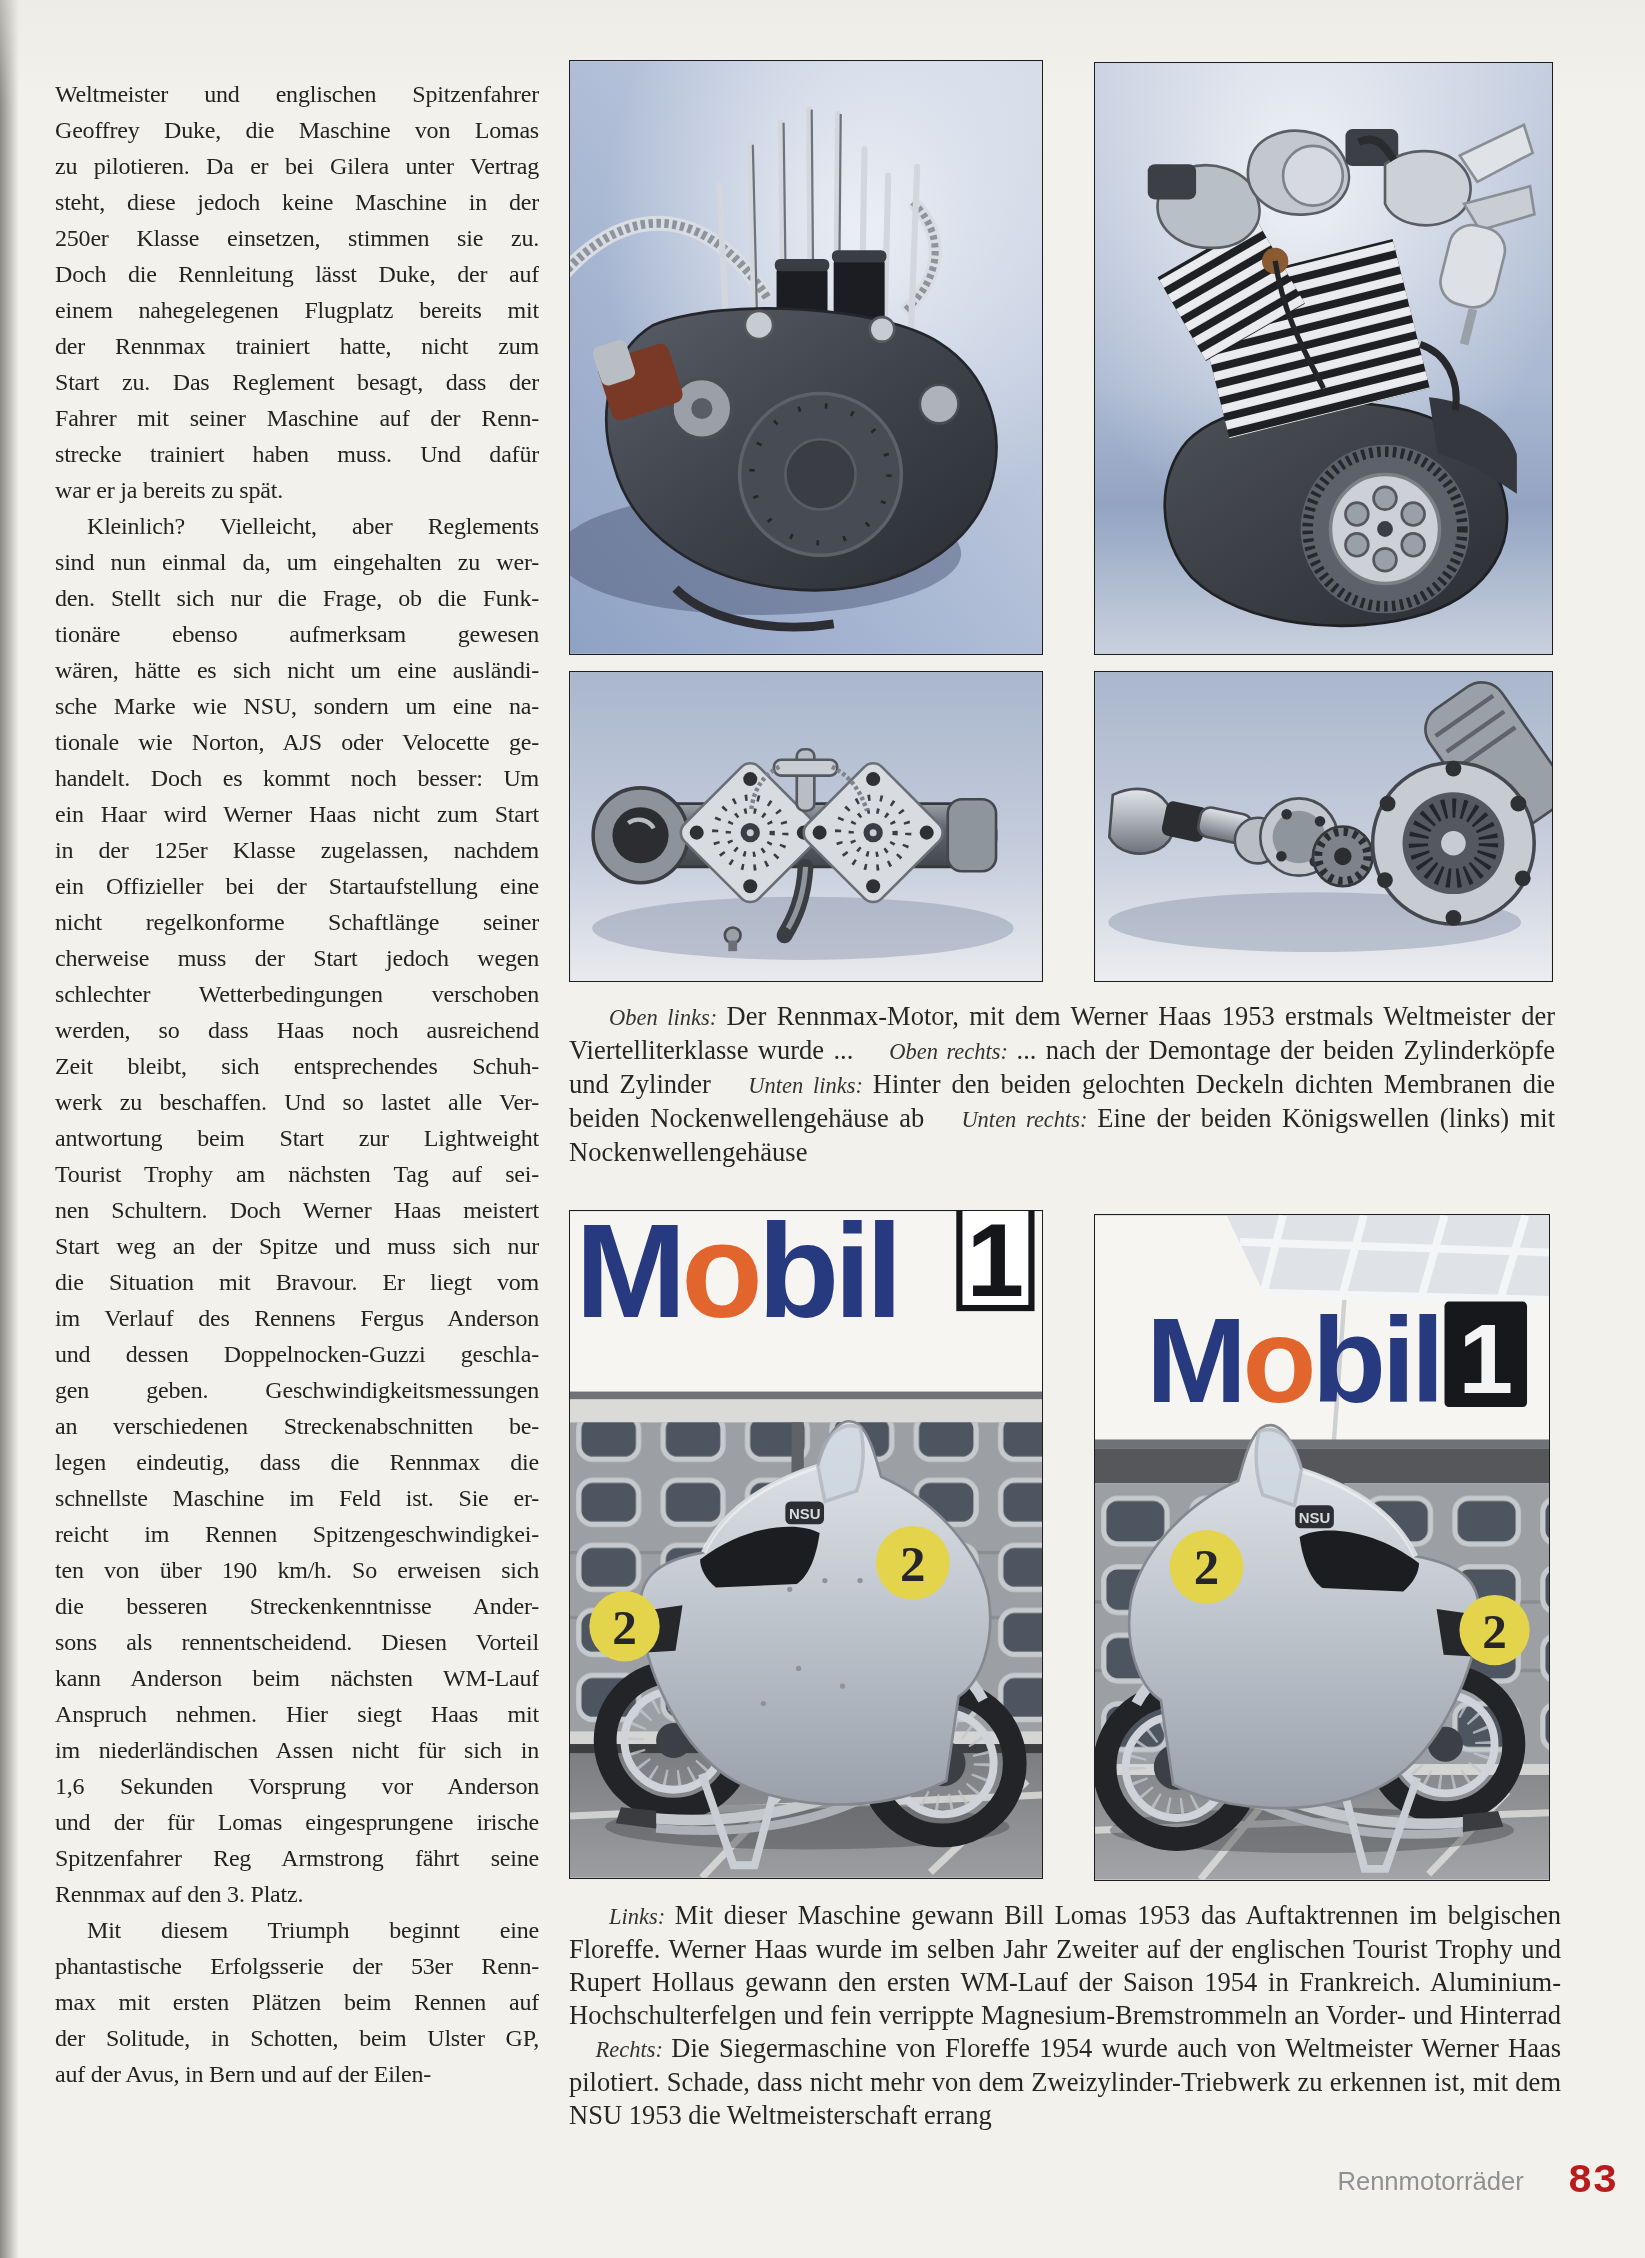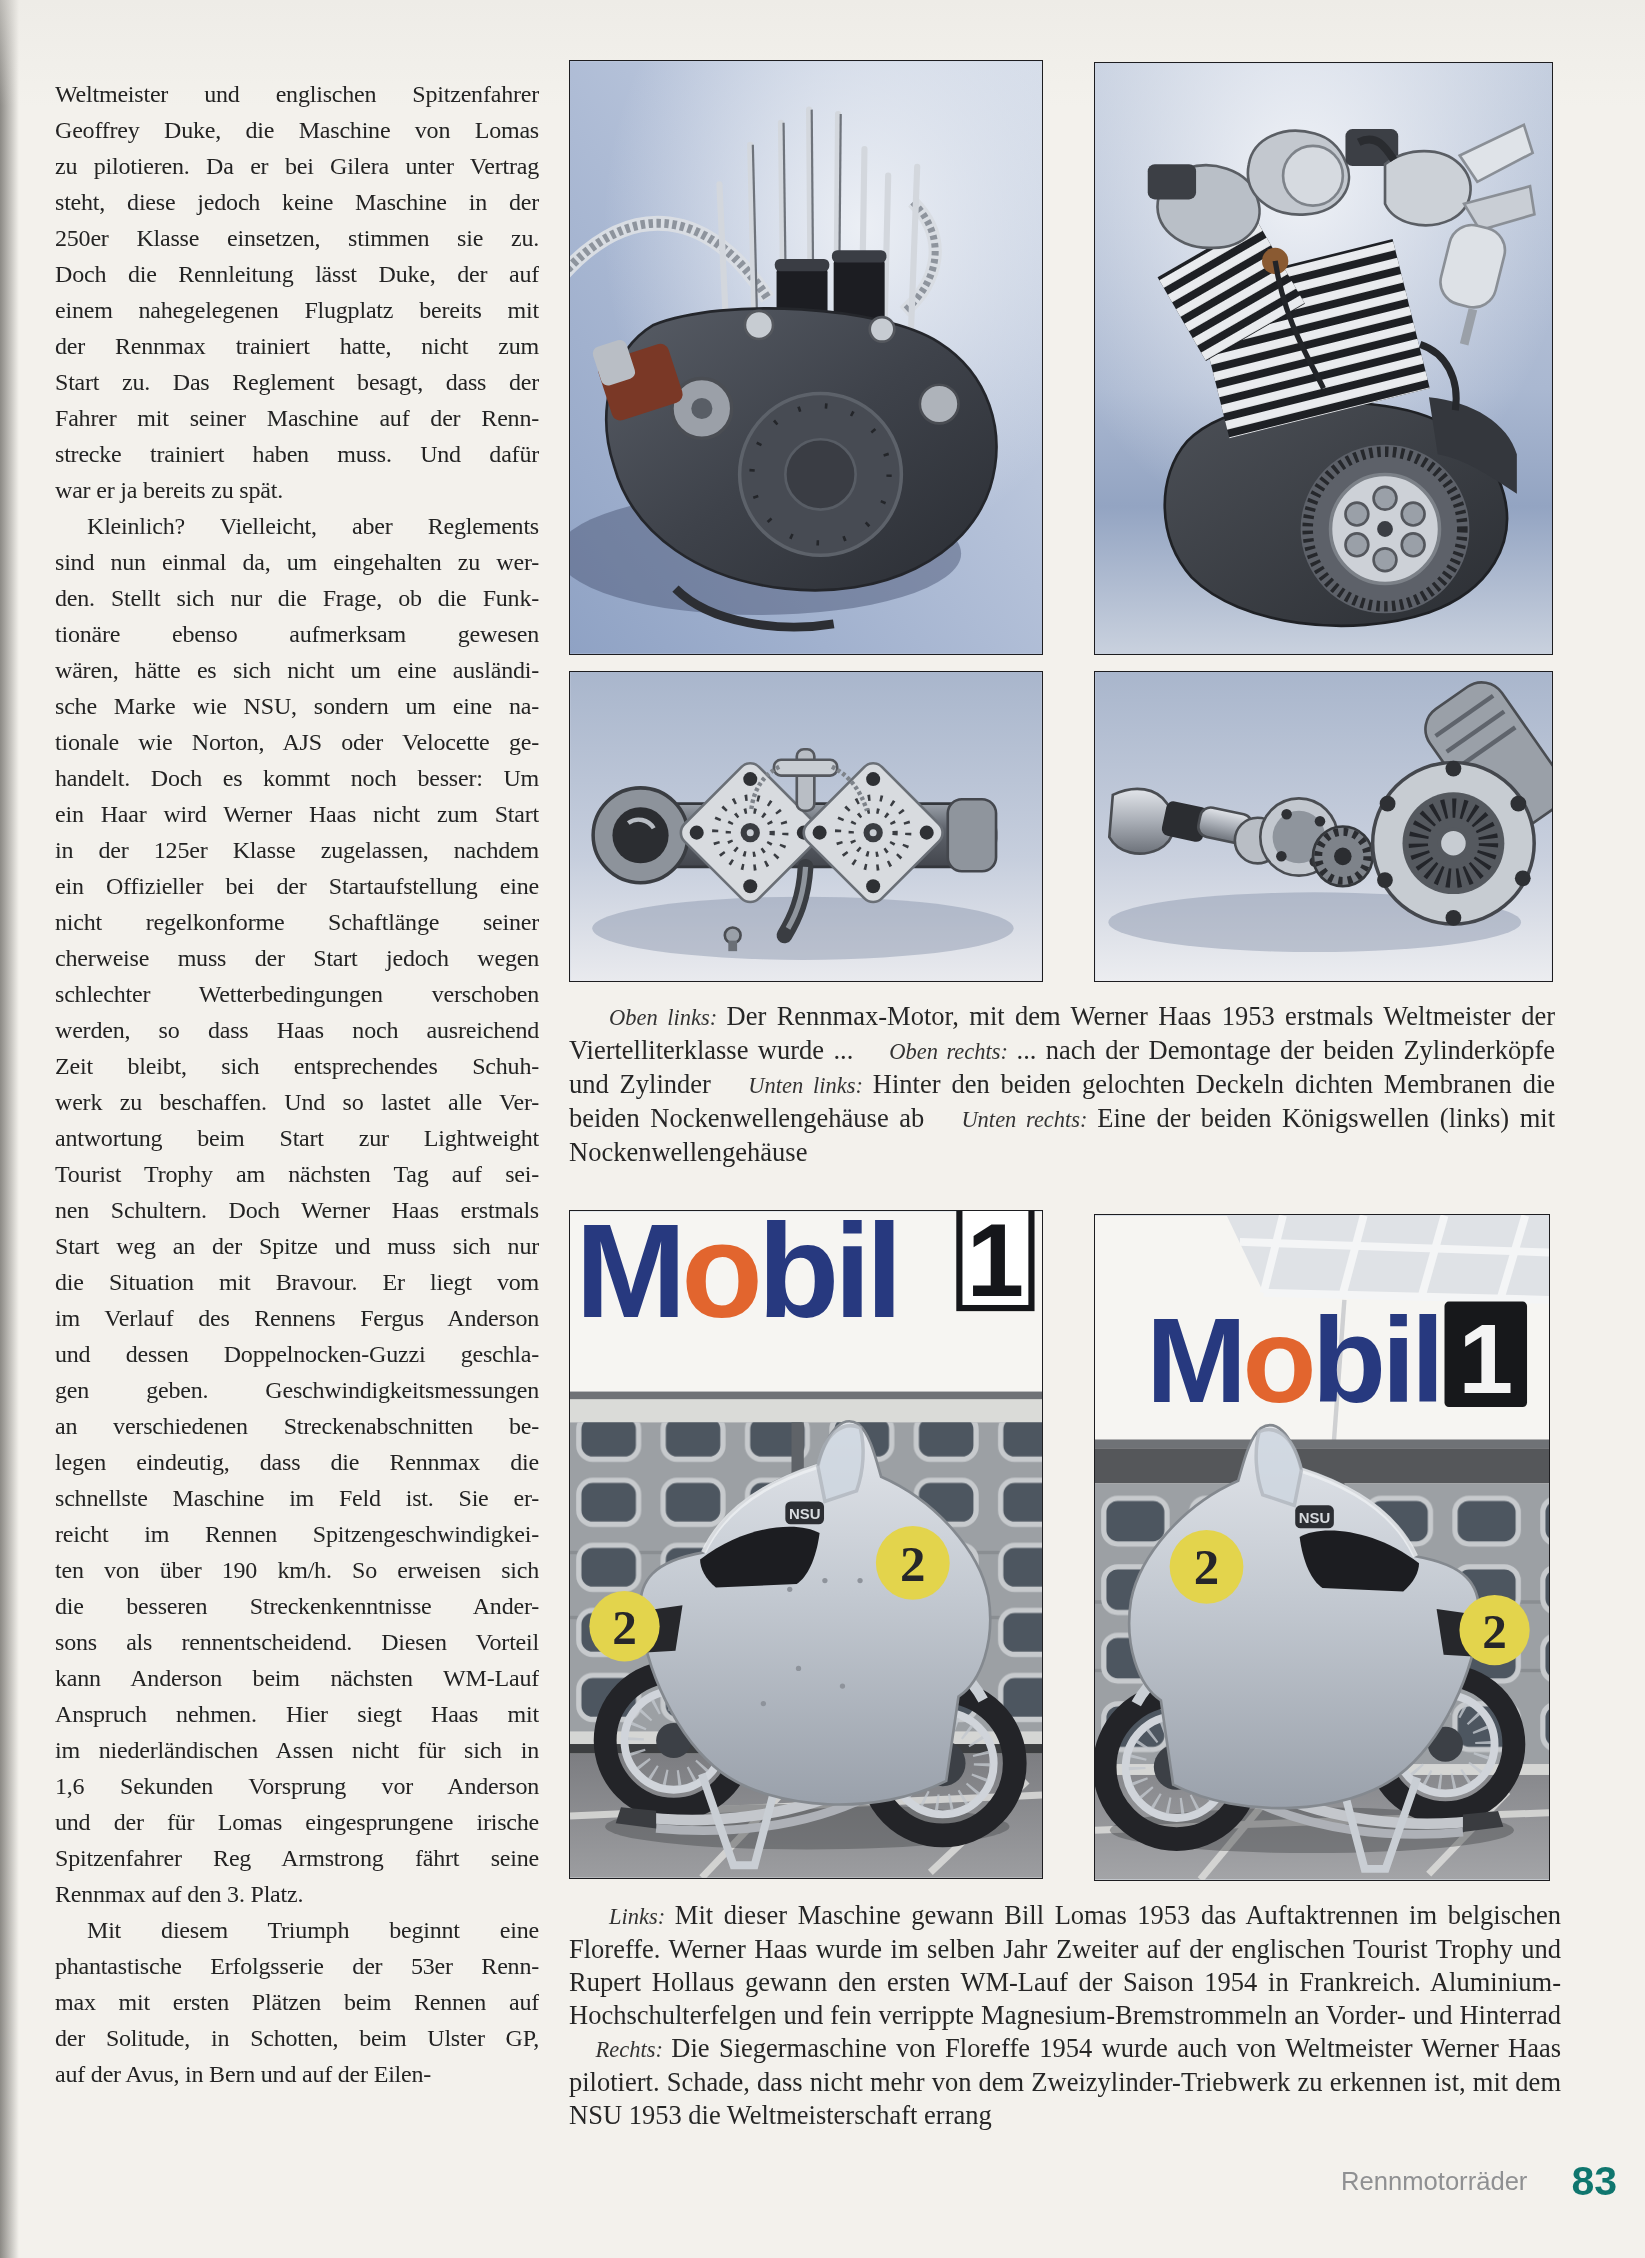--- a/index.html
+++ b/index.html
@@ -27,21 +27,21 @@
   .photo svg{display:block;width:100%;height:100%;}
 
   
   .caption{position:absolute;color:#262626;font-size:26.5px;line-height:33px;text-align:justify;}
   .cap-label{font-style:italic;font-size:22.5px;color:#333;margin-left:40px;}
   .cap-gap{margin-left:26.5px;}
 
   
   .footer{position:absolute;right:28px;top:2158px;display:flex;align-items:center;gap:44px;}
   .footer-section{font-family:"Liberation Sans", sans-serif;font-size:25.6px;color:#8f9092;}
-  .footer-page{font-family:Liberation Sans, sans-serif;font-size:41px;font-weight:bold;color:#0f766e;}
+  .footer-page{font-family:Liberation Mono, monospace;font-size:41px;font-weight:bold;color:#b91c1c;}
 </style>
 </head>
 <body>
 
 <div class="gutter"></div>
 <div class="paper-tint"></div>
 
 <div class="col">
     <div class="bline">Weltmeister und englischen Spitzenfahrer</div>
     <div class="bline">Geoffrey Duke, die Maschine von Lomas</div>
@@ -67,21 +67,21 @@
     <div class="bline">in der 125er Klasse zugelassen, nachdem</div>
     <div class="bline">ein Offizieller bei der Startaufstellung eine</div>
     <div class="bline">nicht regelkonforme Schaftlänge seiner</div>
     <div class="bline">cherweise muss der Start jedoch wegen</div>
     <div class="bline">schlechter Wetterbedingungen verschoben</div>
     <div class="bline">werden, so dass Haas noch ausreichend</div>
     <div class="bline">Zeit bleibt, sich entsprechendes Schuh-</div>
     <div class="bline">werk zu beschaffen. Und so lastet alle Ver-</div>
     <div class="bline">antwortung beim Start zur Lightweight</div>
     <div class="bline">Tourist Trophy am nächsten Tag auf sei-</div>
-    <div class="bline">nen Schultern. Doch Werner Haas erstmals</div>
+    <div class="bline">nen Schultern. Doch Werner Haas meistert</div>
     <div class="bline">Start weg an der Spitze und muss sich nur</div>
     <div class="bline">die Situation mit Bravour. Er liegt vom</div>
     <div class="bline">im Verlauf des Rennens Fergus Anderson</div>
     <div class="bline">und dessen Doppelnocken-Guzzi geschla-</div>
     <div class="bline">gen geben. Geschwindigkeitsmessungen</div>
     <div class="bline">an verschiedenen Streckenabschnitten be-</div>
     <div class="bline">legen eindeutig, dass die Rennmax die</div>
     <div class="bline">schnellste Maschine im Feld ist. Sie er-</div>
     <div class="bline">reicht im Rennen Spitzengeschwindigkei-</div>
     <div class="bline">ten von über 190 km/h. So erweisen sich</div>

